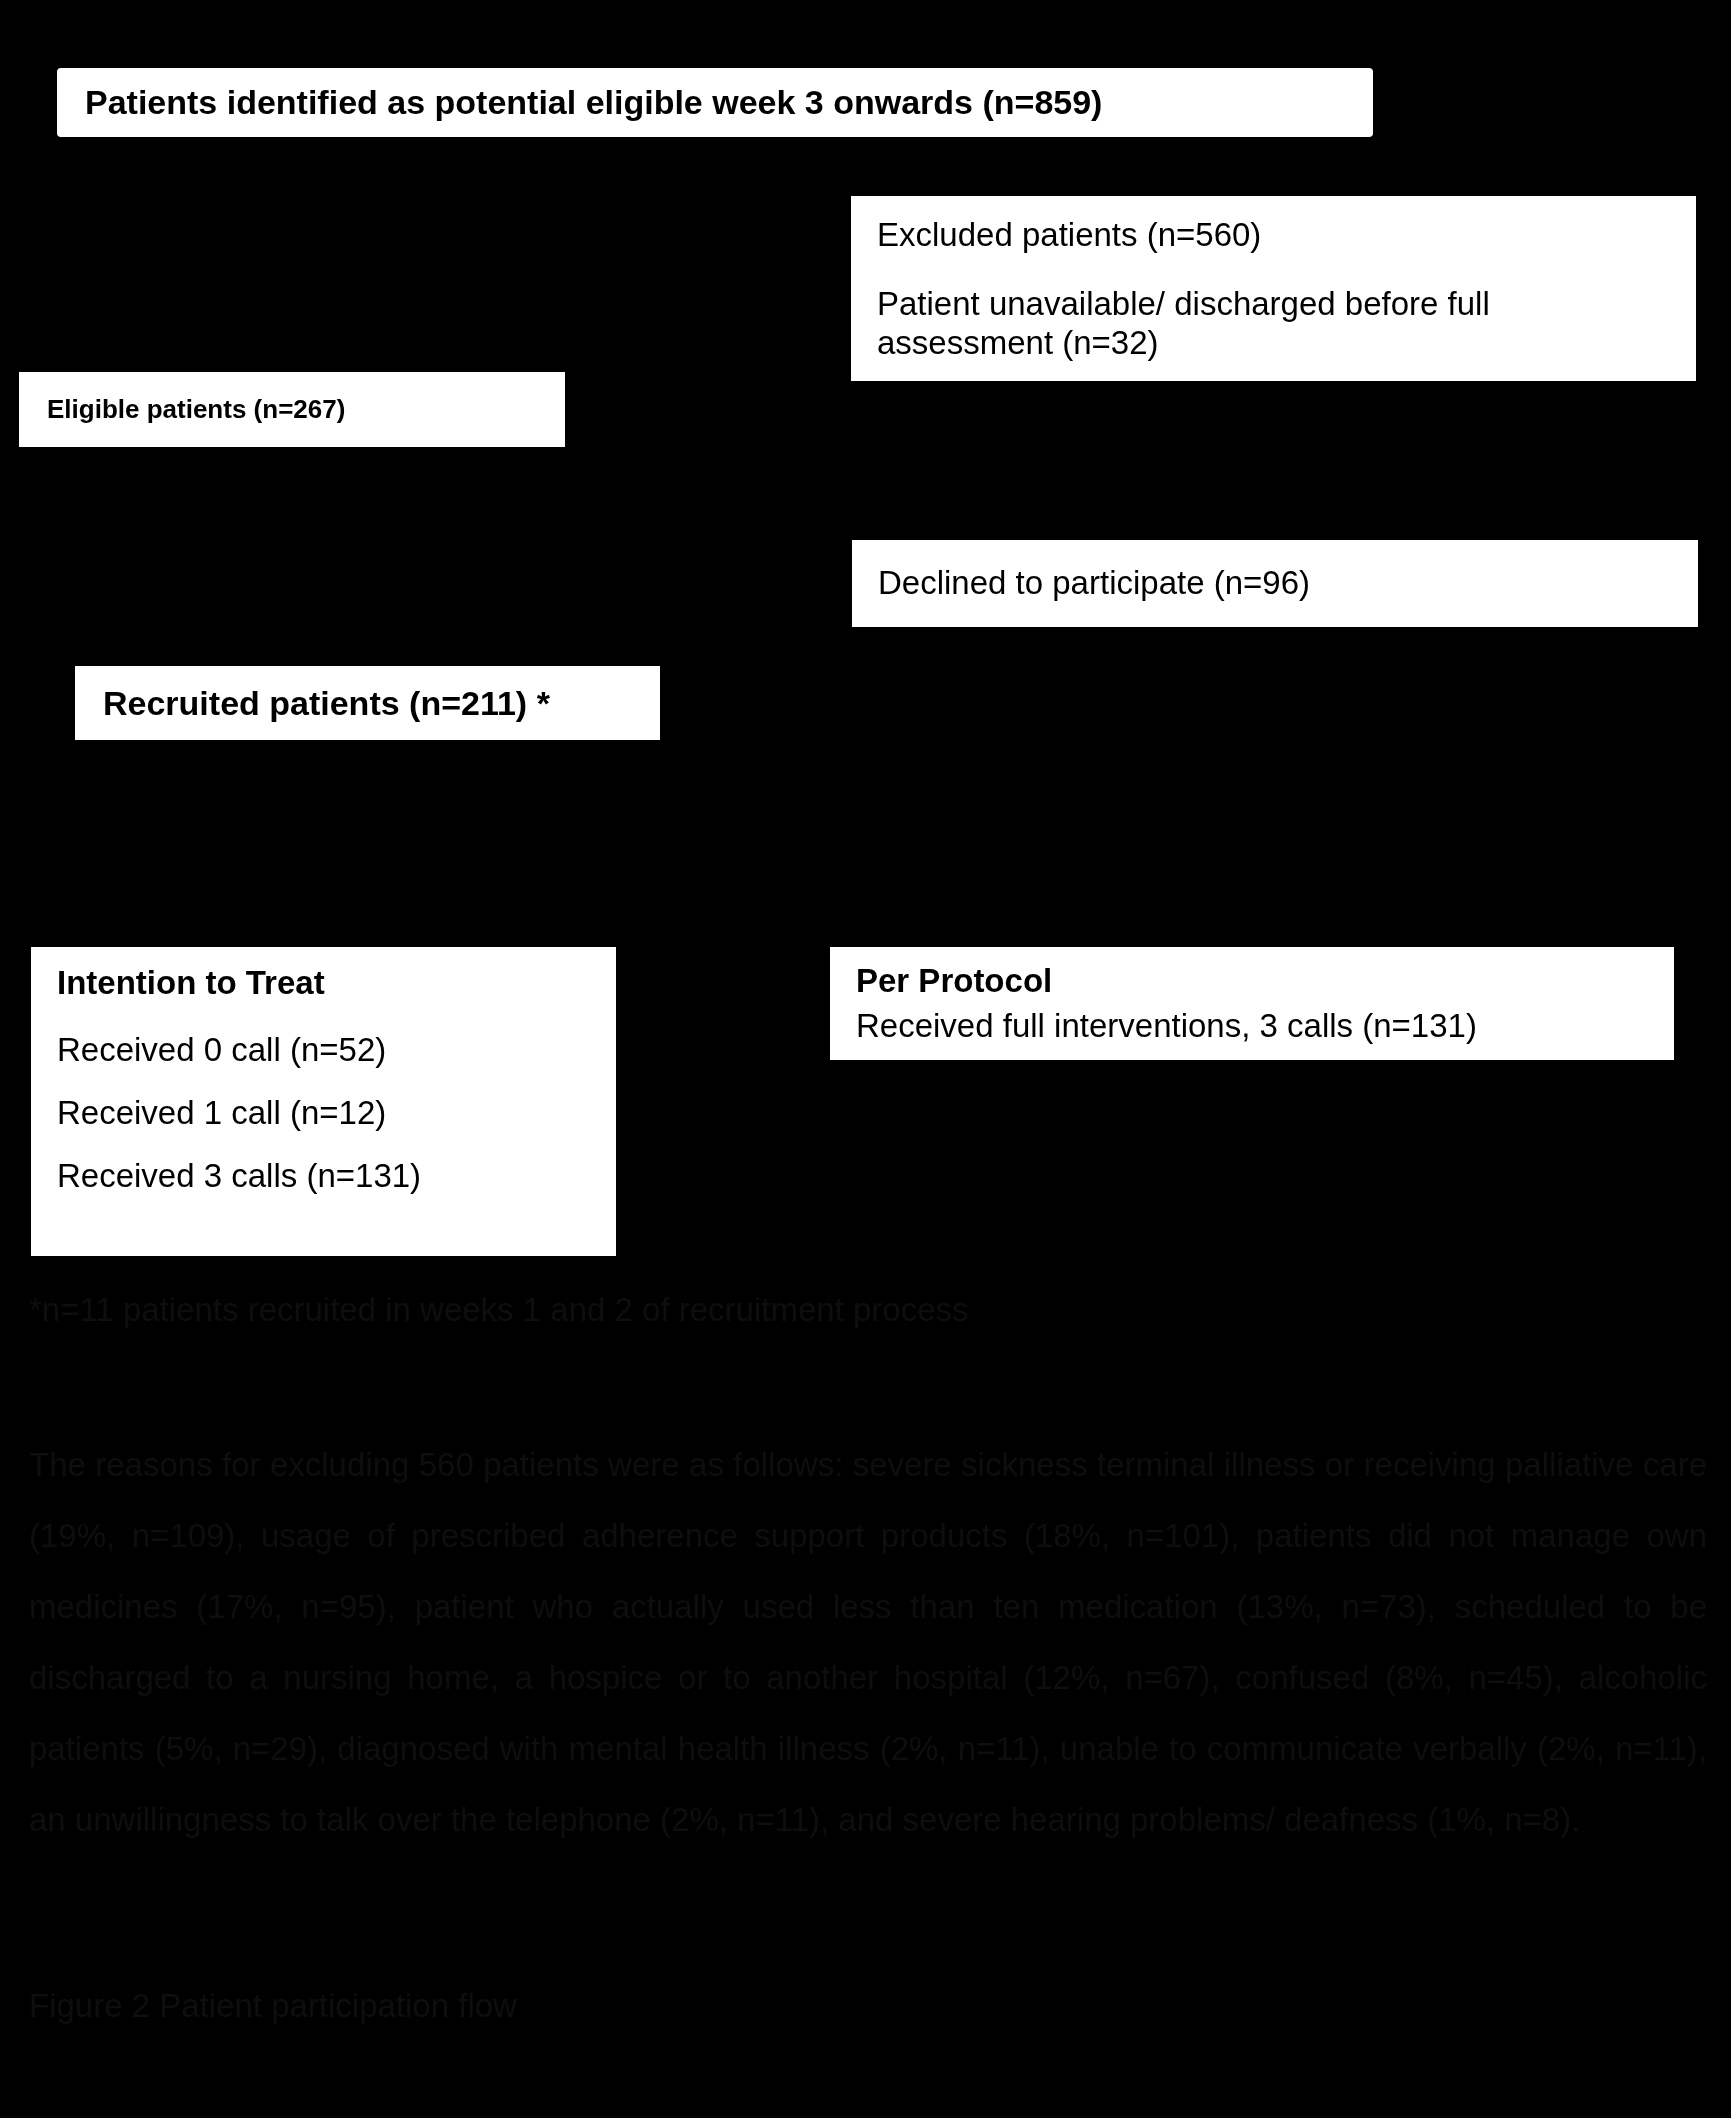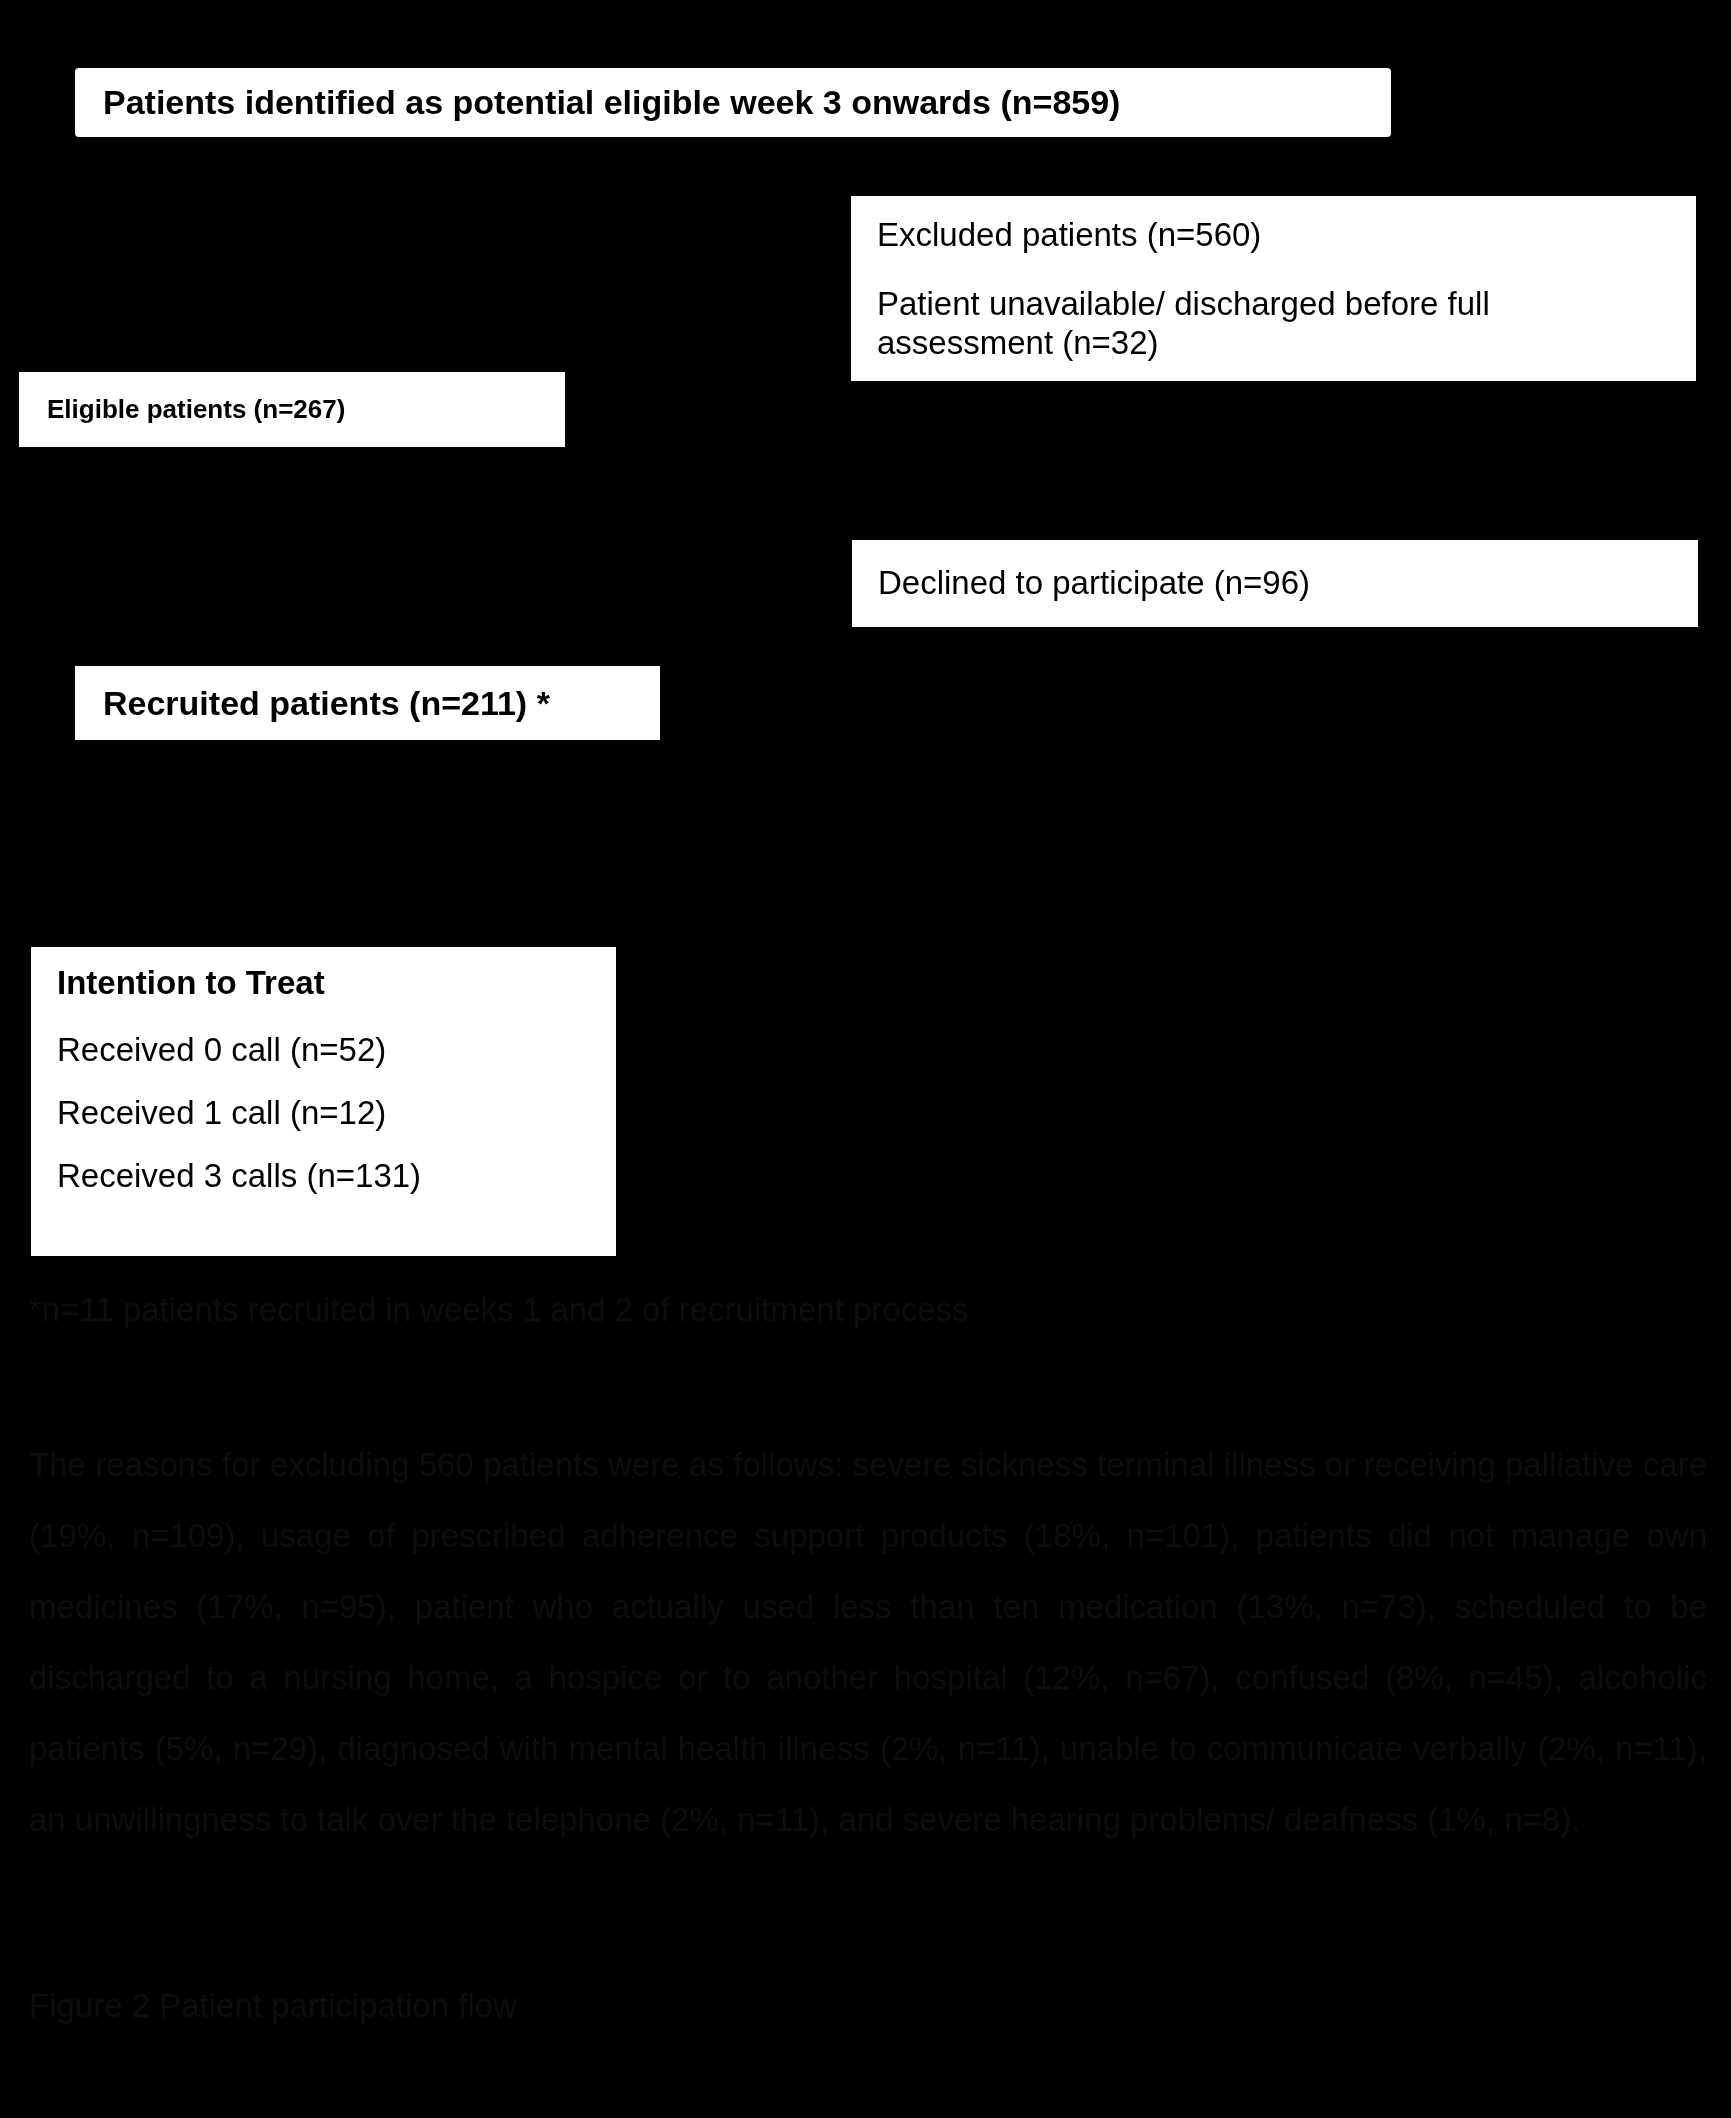--- a/index.html
+++ b/index.html
@@ -14,21 +14,21 @@
   .box {
     position: absolute;
     background: #fff;
     color: #000;
     font-size: 33px;
     line-height: 1.18;
     box-sizing: border-box;
   }
   .box.flex-center { display: flex; align-items: center; }
 
-  .box-top      { left: 75px;  top: 68px;  width: 1316px; height: 69px; border-radius: 4px; padding-left: 28px; font-weight: bold; font-size: 34px; }
+  .box-top      { left: 57px;  top: 68px;  width: 1316px; height: 69px; border-radius: 4px; padding-left: 28px; font-weight: bold; font-size: 34px; }
   .box-excluded { left: 851px; top: 196px;  width: 845px; height: 185px; padding: 20px 26px; }
   .box-excluded .line1 { margin: 0 0 30px 0; }
   .box-excluded .line2 { margin: 0; }
   .box-eligible { left: 19px;   top: 372px;  width: 546px; height: 75px; padding-left: 28px; font-weight: bold; font-size: 26px; }
   .box-declined { left: 852px; top: 540px; width: 846px; height: 87px; padding-left: 26px; }
   .box-recruited{ left: 31px;   top: 666px; width: 585px; height: 74px; padding-left: 28px; font-weight: bold; font-size: 34px; margin-left: 44px; }
   .box-itt      { left: 31px;   top: 947px; width: 585px; height: 309px; padding: 17.3px 0 0 26px; }
   .box-itt .itt-title { font-weight: bold; margin: 0 0 28px 0; }
   .box-itt .itt-item  { margin: 0 0 24px 0; }
   .box-pp       { left: 830px; top: 947px; width: 844px; height: 113px; padding: 14.6px 0 0 26px; }
@@ -87,20 +87,24 @@
     <span>Recruited patients (n=211) *</span>
   </div>
 
   <div class="box box-itt">
     <p class="itt-title">Intention to Treat</p>
     <p class="itt-item">Received 0 call (n=52)</p>
     <p class="itt-item">Received 1 call (n=12)</p>
     <p class="itt-item">Received 3 calls (n=131)</p>
   </div>
 
+  <div class="box box-pp">
+    <p class="pp-title">Per Protocol</p>
+    <p class="pp-line">Received full interventions, 3 calls (n=131)</p>
+  </div>
 
   <div class="hidden-note note-asterisk">*n=11 patients recruited in weeks 1 and 2 of recruitment process</div>
 
   <div class="hidden-note note-paragraph">The reasons for excluding 560 patients were as follows: severe sickness terminal illness or receiving palliative care (19%, n=109), usage of prescribed adherence support products (18%, n=101), patients did not manage own medicines (17%, n=95), patient who actually used less than ten medication (13%, n=73), scheduled to be discharged to a nursing home, a hospice or to another hospital (12%, n=67), confused (8%, n=45), alcoholic patients (5%, n=29), diagnosed with mental health illness (2%, n=11), unable to communicate verbally (2%, n=11), an unwillingness to talk over the telephone (2%, n=11), and severe hearing problems/ deafness (1%, n=8).</div>
 
   <div class="hidden-note note-caption">Figure 2 Patient participation flow</div>
 
 </div>
 
 

